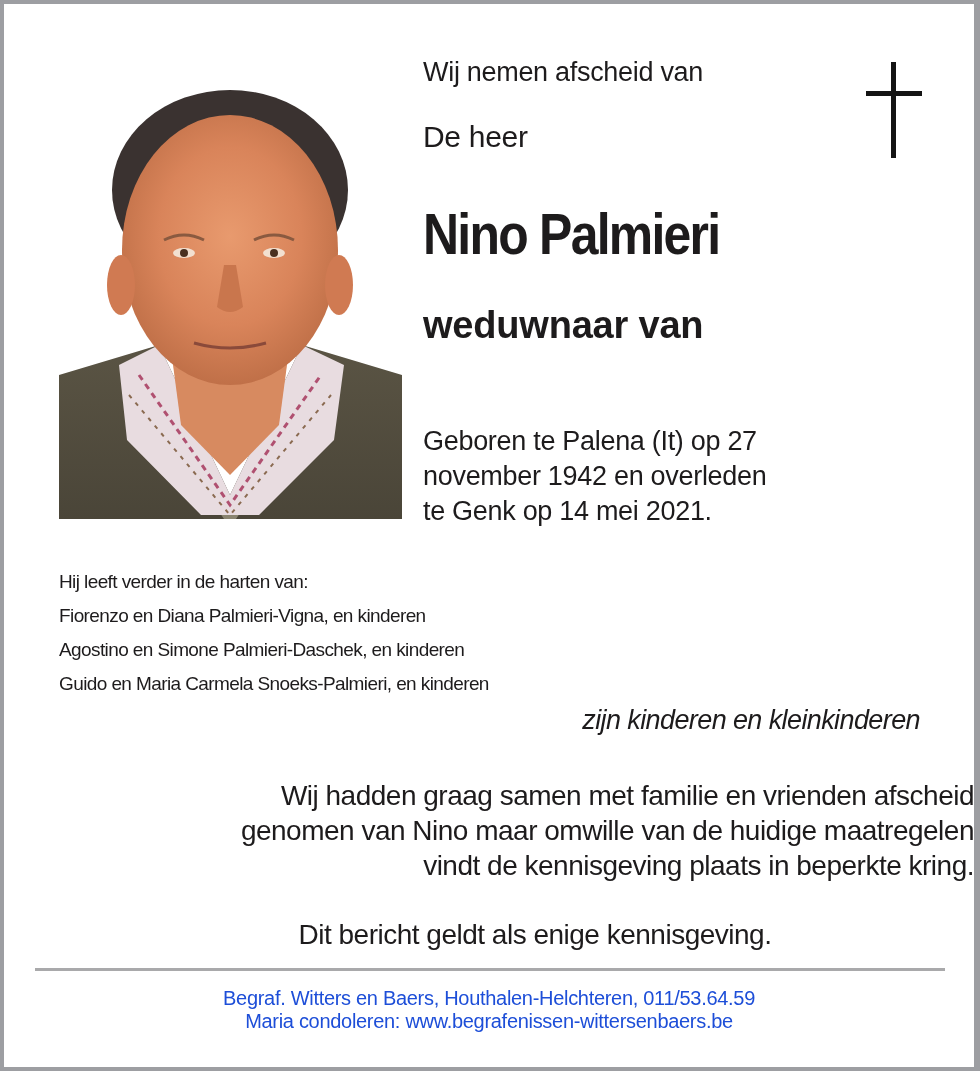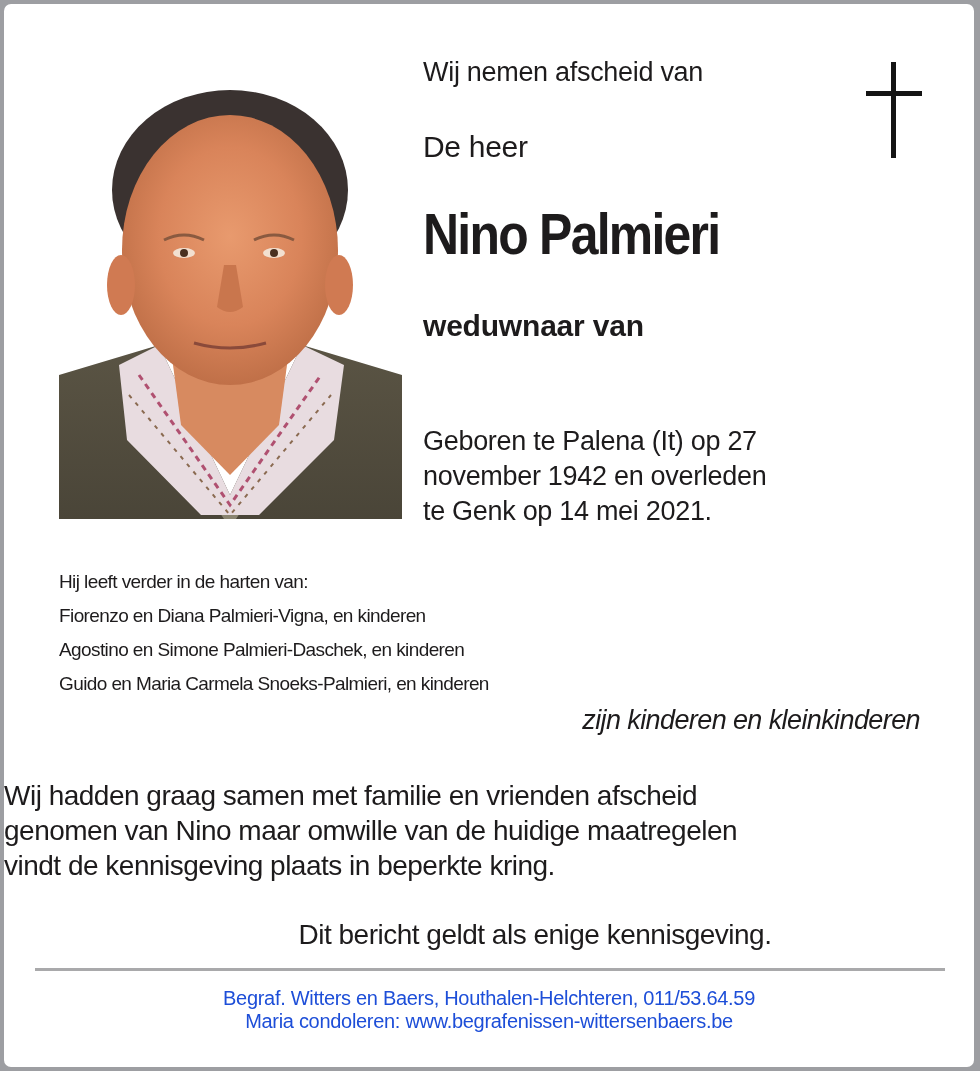--- a/index.html
+++ b/index.html
@@ -9,55 +9,54 @@
       position: relative;
       overflow: hidden;
       font-family: "Liberation Sans", sans-serif;
       color: #1d1b1c;
     }
     .card {
       position: absolute;
       left: 4px; top: 4px;
       width: 970px; height: 1063px;
       background: #ffffff;
-      border-radius: 7px;
     }
     .abs { position: absolute; white-space: nowrap; }
 
     
     .photo {
       position: absolute;
       left: 55px; top: 71px;
       width: 343px; height: 444px;
       overflow: hidden;
       background: #ffffff;
     }
     .photo svg { display: block; width: 100%; height: 100%; }
 
     
     .cross { position: absolute; left: 862px; top: 58px; width: 56px; height: 96px; }
     .cross .v { position: absolute; left: 25px; top: 0; width: 5px; height: 96px; background: #141414; }
     .cross .h { position: absolute; left: 0; top: 29px; width: 56px; height: 5px; background: #141414; }
 
     .intro   { left: 419px; top: 53px;  font-size: 27px; letter-spacing: -0.3px; }
-    .title   { left: 419px; top: 126px; font-size: 30px; letter-spacing: -0.3px; text-align: center; }
+    .title   { left: 419px; top: 116px; font-size: 30px; letter-spacing: -0.3px; text-align: center; }
     .name    { left: 419px; top: 196px; font-size: 58px; font-weight: bold;
                letter-spacing: -2px; transform: scaleX(0.86); transform-origin: left top; }
-    .spouse  { left: 419px; top: 303px; font-size: 30px; font-weight: bold; line-height: 37px; letter-spacing: -0.2px; }
+    .spouse  { left: 419px; top: 303px; font-size: 38px; font-weight: bold; line-height: 37px; letter-spacing: -0.2px; }
     .birth   { left: 419px; top: 420px; font-size: 27px; line-height: 35px; letter-spacing: -0.3px; }
 
     .survivors { left: 55px; top: 561px; font-size: 19px; line-height: 34px; letter-spacing: -0.6px; }
     .survivors-sign {
       position: absolute; right: 54px; top: 701px;
       font-size: 27px; font-style: italic; letter-spacing: -0.6px; white-space: nowrap; text-align: center;
     }
 
     .message {
       position: absolute; left: 0; width: 970px; top: 774px;
-      text-align: left; font-size: 28px; line-height: 35px; letter-spacing: -0.5px;
+      text-align: right; font-size: 28px; line-height: 35px; letter-spacing: -0.5px;
     }
     .message div { white-space: nowrap; }
     .notice {
       position: absolute; left: 0; width: 970px; top: 915px;
       text-align: center; font-size: 28px; letter-spacing: -0.5px; white-space: nowrap; padding-left: 46px;
     }
 
     .divider {
       position: absolute; left: 31px; top: 964px; width: 910px; height: 3px;
       background: #a9a9ab;

